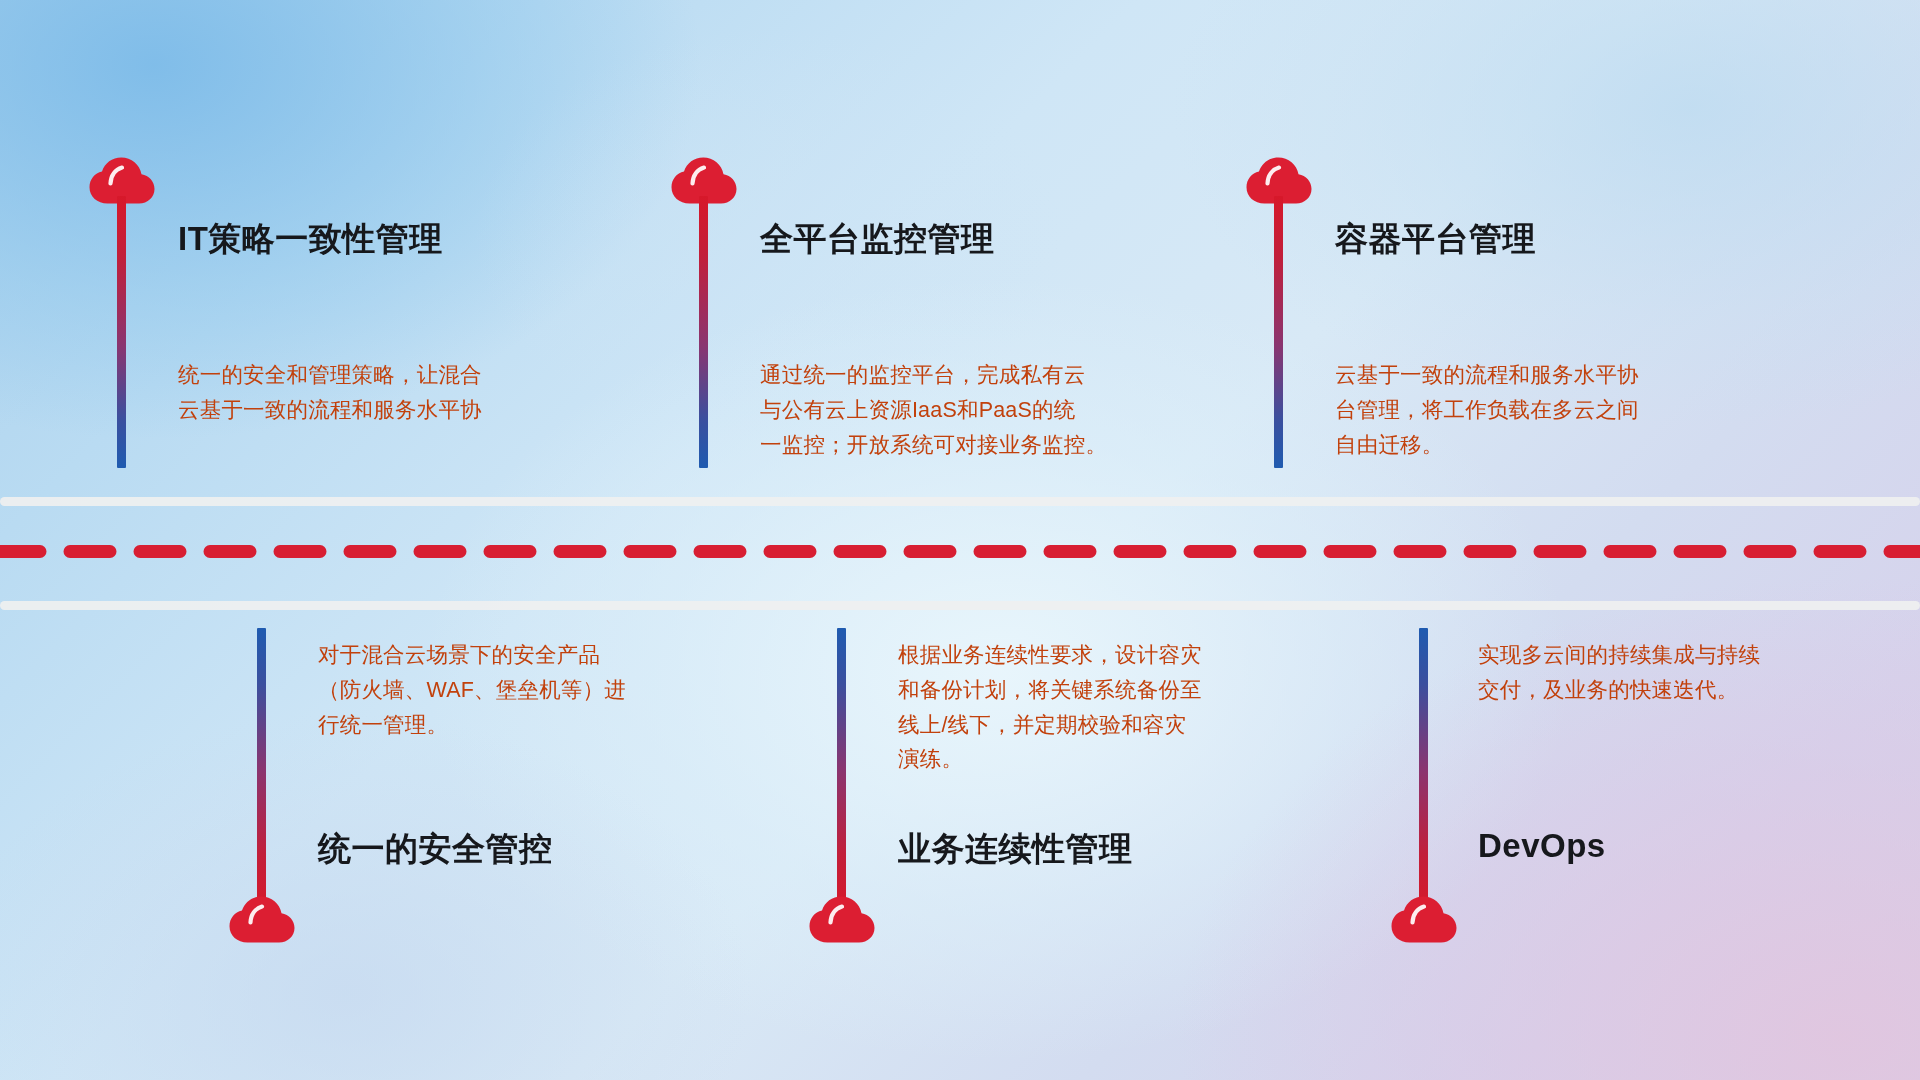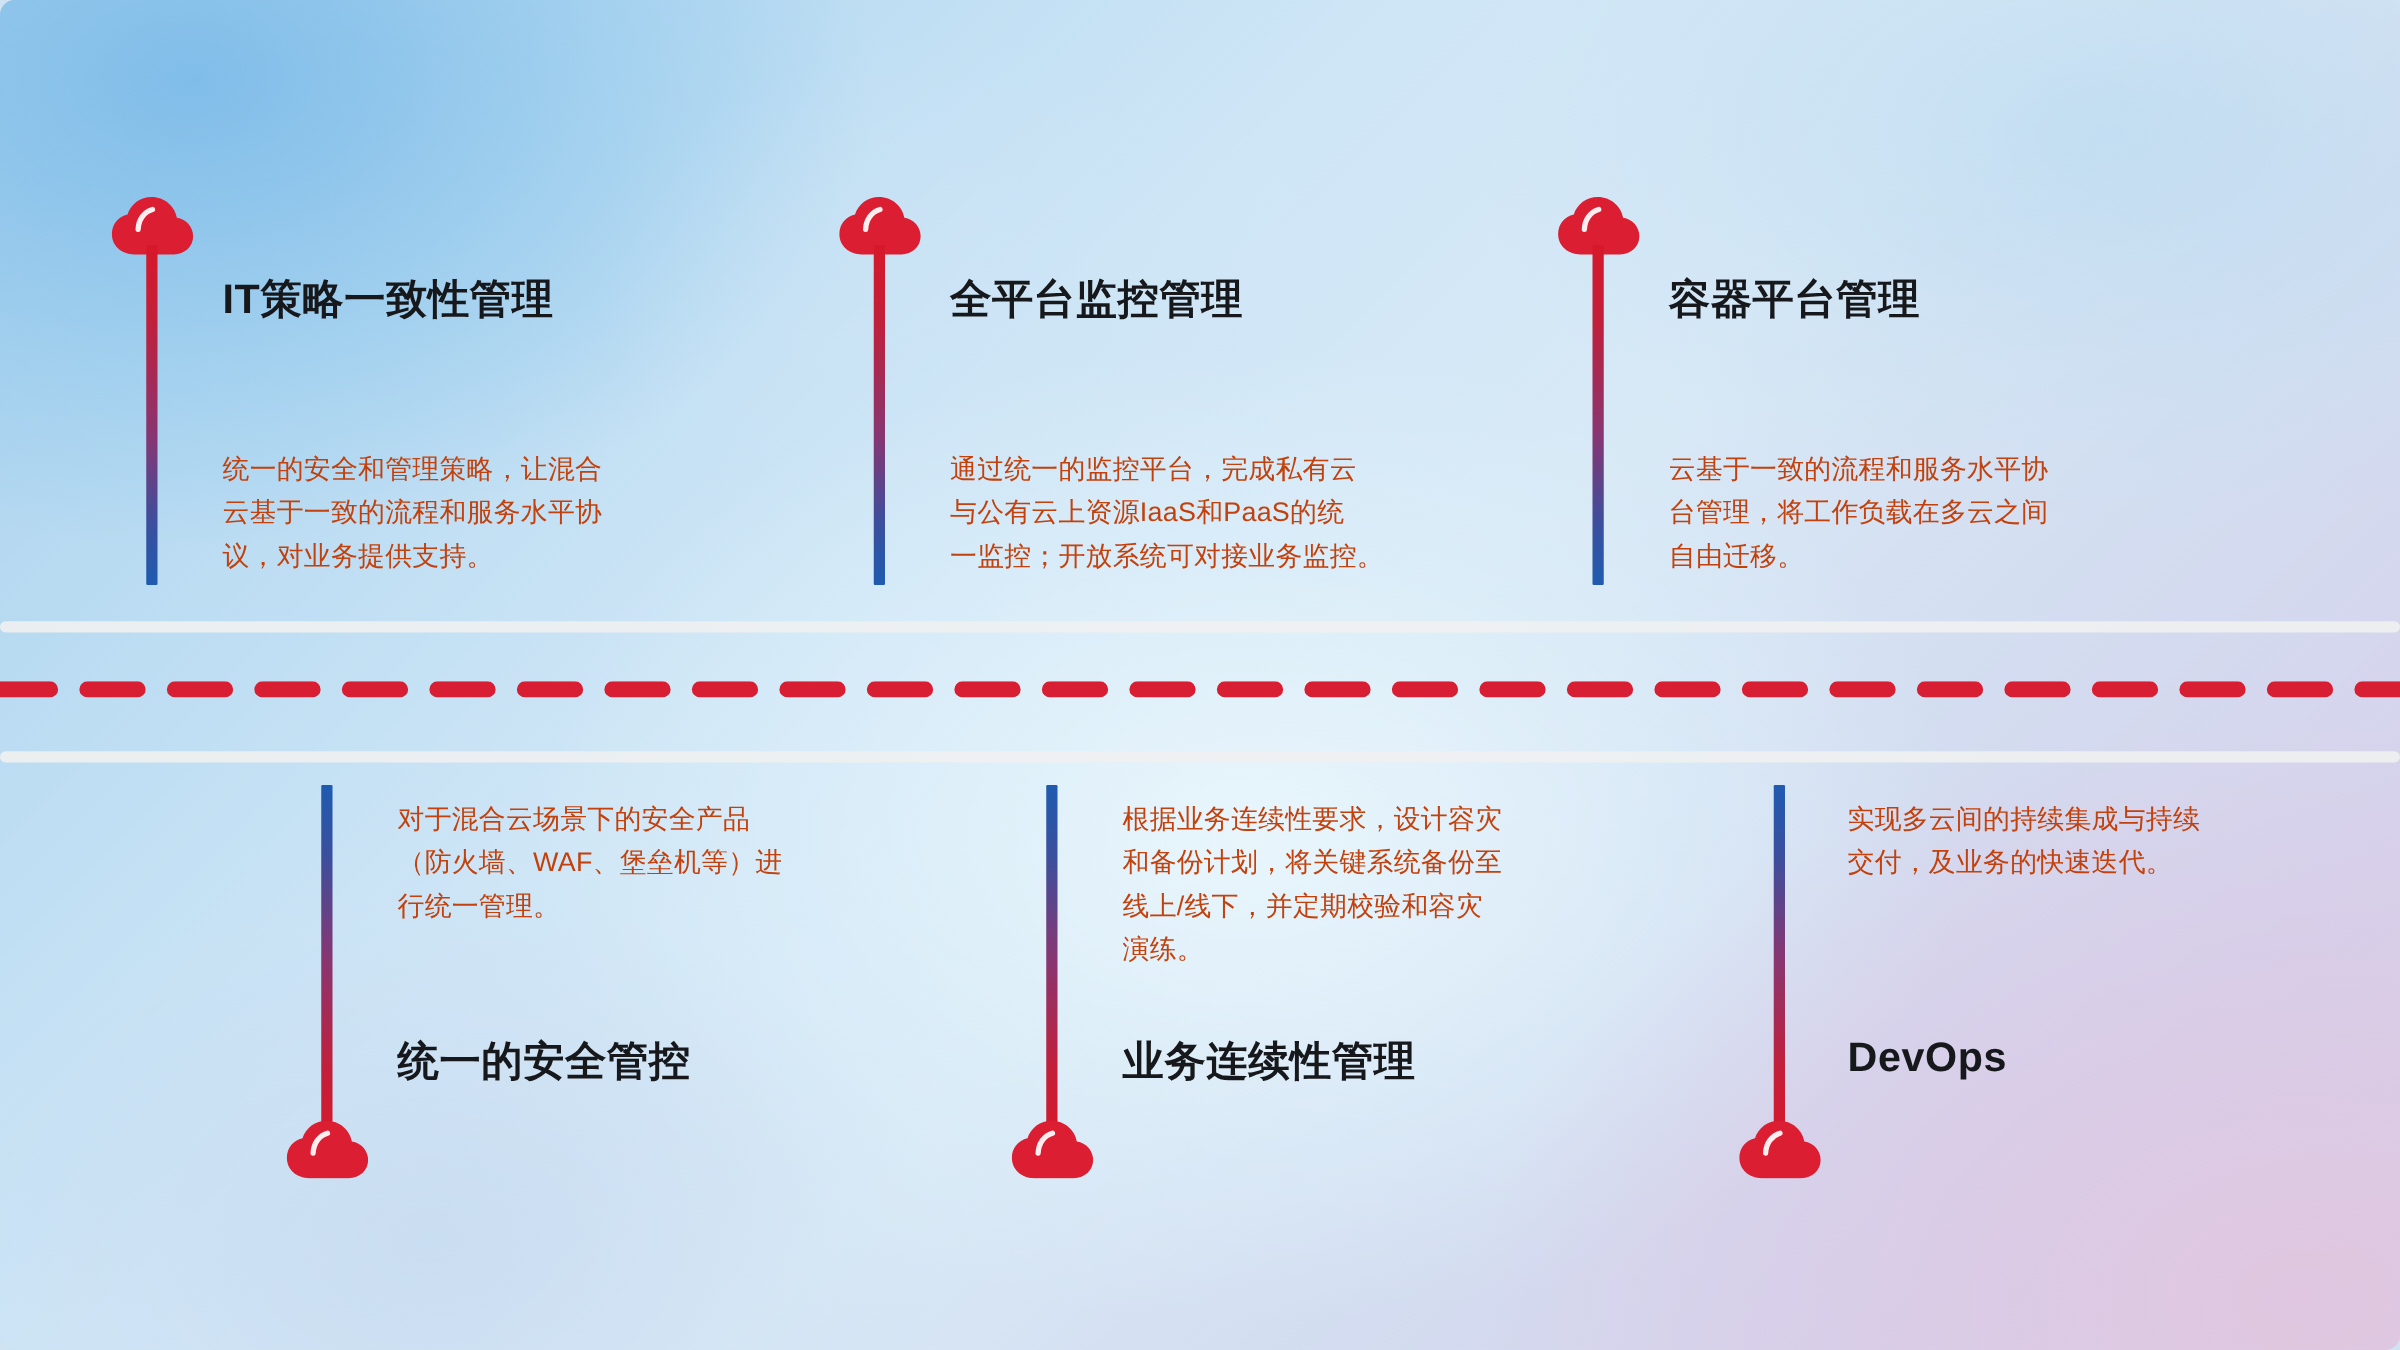--- a/index.html
+++ b/index.html
@@ -8,21 +8,20 @@
     padding: 0;
     background: #cfe3f3;
   }
   #stage {
     position: relative;
     width: 1920px;
     height: 1080px;
     overflow: hidden;
     font-family: "Liberation Sans", "DejaVu Sans", sans-serif;
     background: #bcd9ef;
-    border-radius: 12px;
   }
 
   
   .bg-layer {
     position: absolute;
     inset: 0;
     pointer-events: none;
   }
   .bg-base {
     background: linear-gradient(135deg,
@@ -158,21 +157,20 @@
       <svg viewBox="0 0 66 47">
         <path d="M18.5 46.5 C8.2 46.5 0.5 39.6 0.5 30.2 C0.5 22.4 5.7 16.2 13.0 14.6 C15.6 6.1 23.2 0.5 32.3 0.5 C42.4 0.5 50.8 7.6 52.5 17.2 C60.1 18.4 65.5 24.6 65.5 32.0 C65.5 40.2 58.7 46.5 50.0 46.5 Z" fill="#dc1e32"></path>
         <path d="M21.5 26.5 C21.8 18.6 26.3 12.6 33.0 10.6" fill="none" stroke="#ffffff" stroke-width="4.2" stroke-linecap="round" opacity="0.92"></path>
       </svg>
     </div>
     <div class="stem stem-down" style="left:117px; top:196px; height:272px;"></div>
     <div class="title" style="left:178px; top:217px;">IT策略一致性管理</div>
     <div class="body" style="left:178px; top:358px;">
       <span class="ln">统一的安全和管理策略，让混合</span>
       <span class="ln">云基于一致的流程和服务水平协</span>
-      <span class="ln">议，对业务提供支持。</span>
     </div>
   </div>
 
   <div class="col">
     <div class="cloud" style="left:671px; top:157px;">
       <svg viewBox="0 0 66 47">
         <path d="M18.5 46.5 C8.2 46.5 0.5 39.6 0.5 30.2 C0.5 22.4 5.7 16.2 13.0 14.6 C15.6 6.1 23.2 0.5 32.3 0.5 C42.4 0.5 50.8 7.6 52.5 17.2 C60.1 18.4 65.5 24.6 65.5 32.0 C65.5 40.2 58.7 46.5 50.0 46.5 Z" fill="#dc1e32"></path>
         <path d="M21.5 26.5 C21.8 18.6 26.3 12.6 33.0 10.6" fill="none" stroke="#ffffff" stroke-width="4.2" stroke-linecap="round" opacity="0.92"></path>
       </svg>
     </div>

